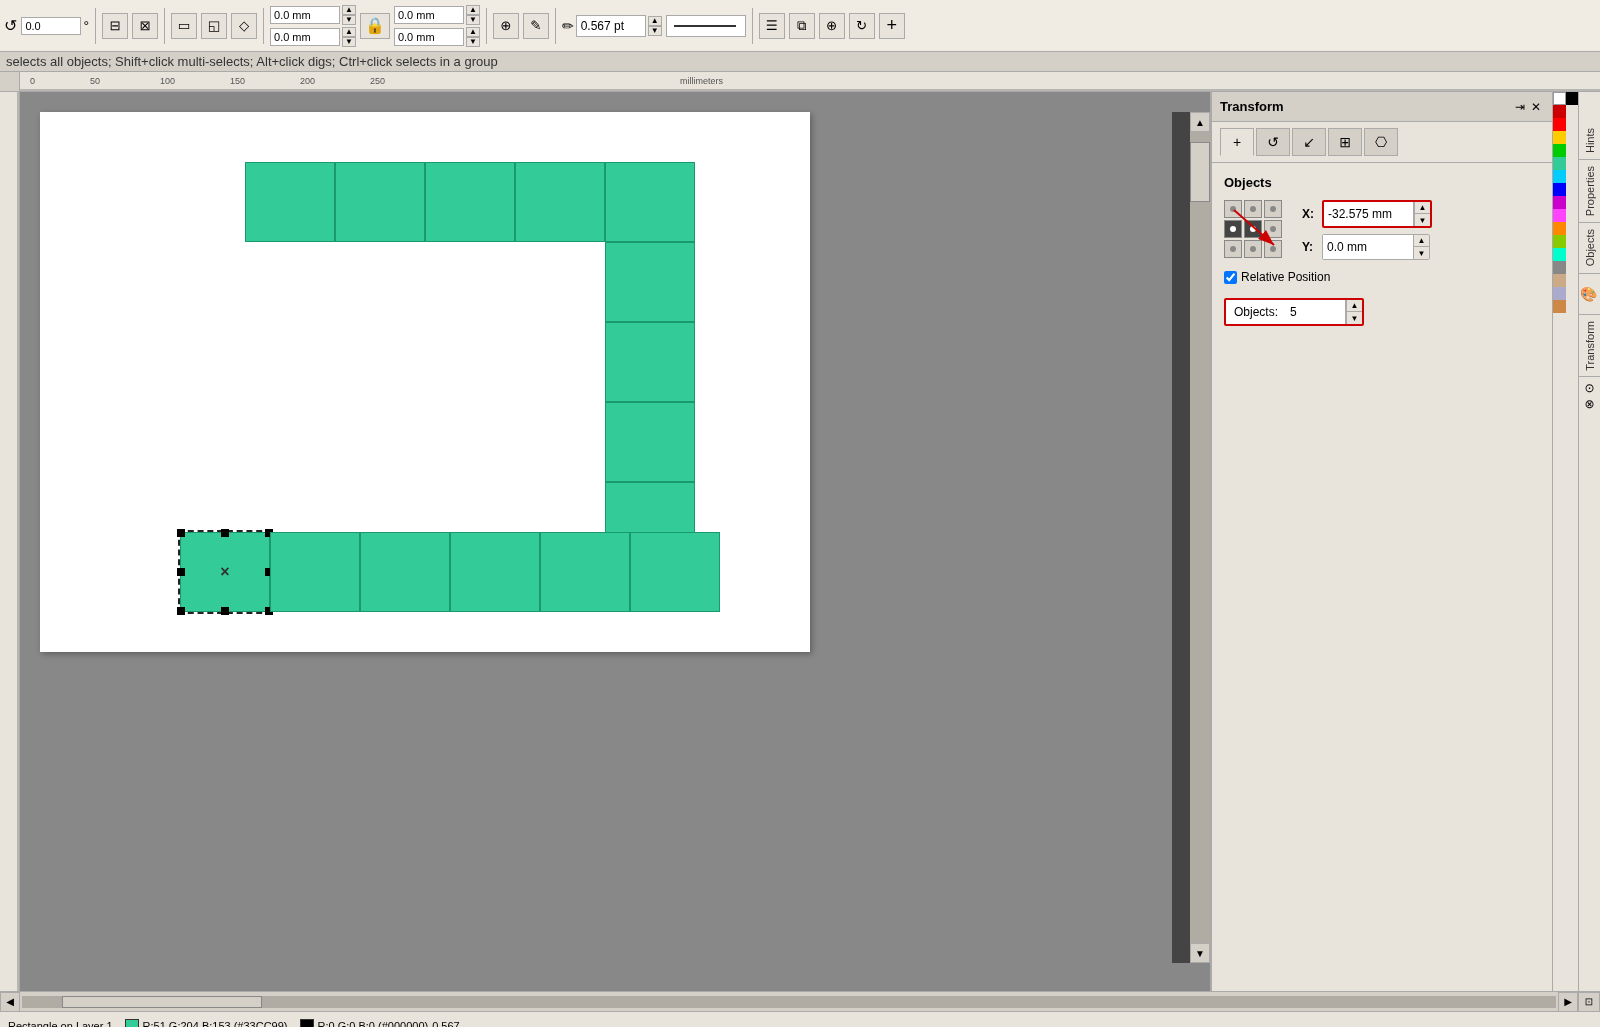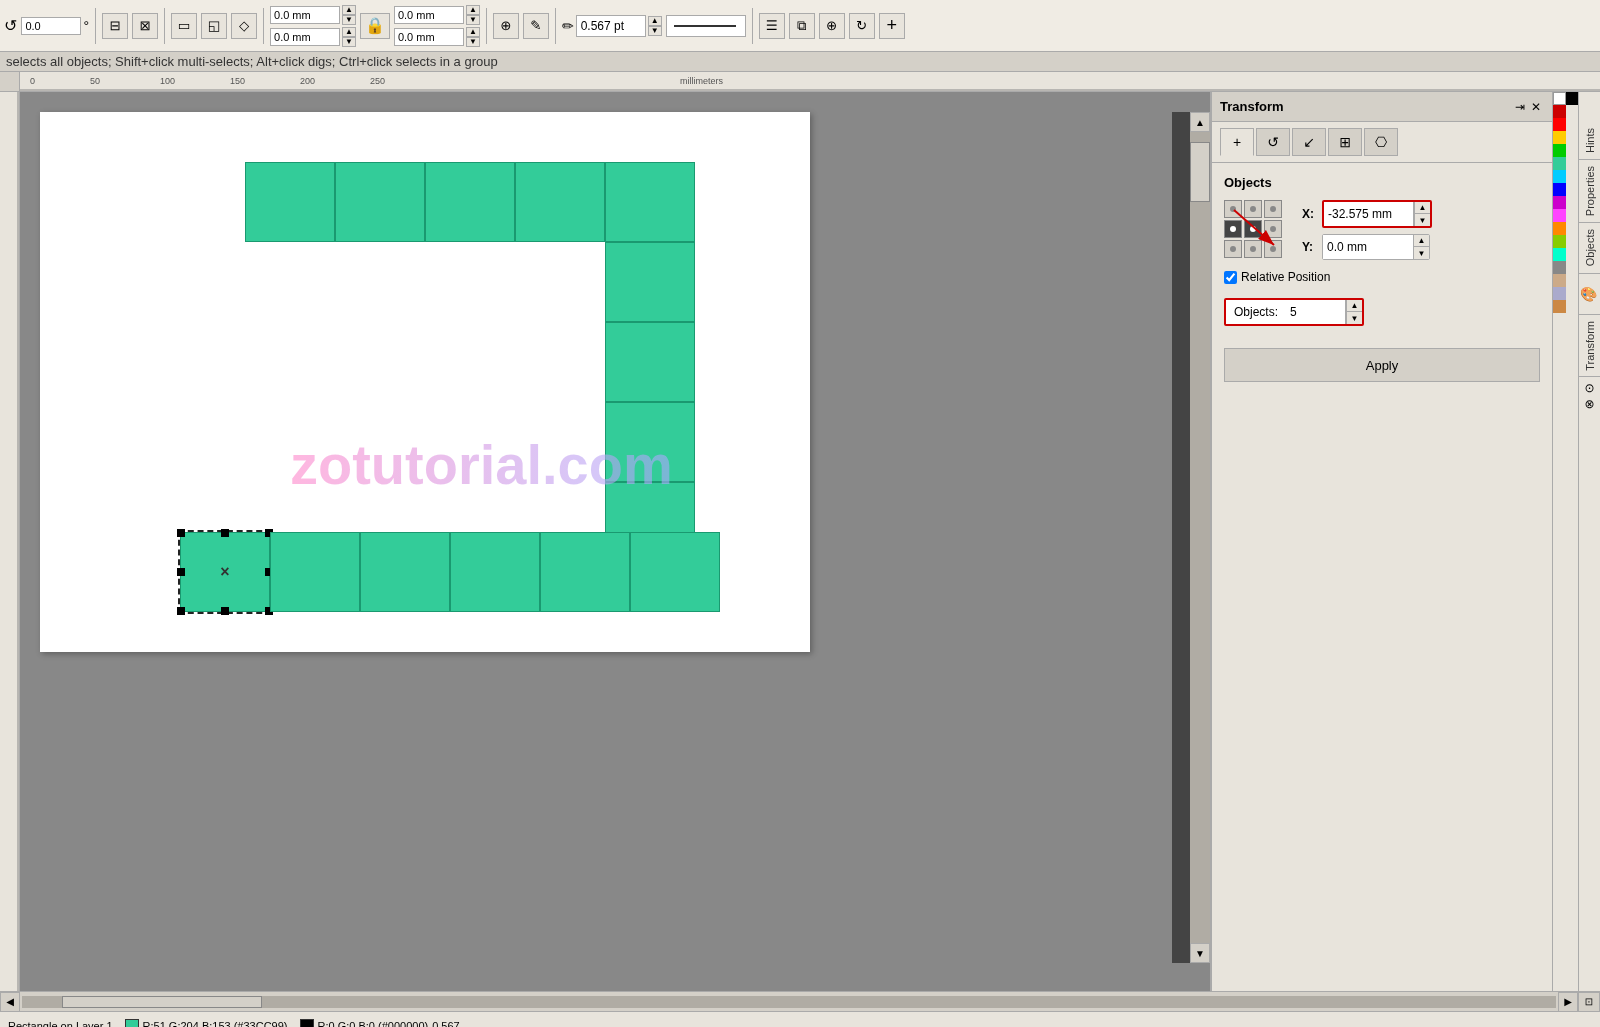--- a/index.html
+++ b/index.html
@@ -301,21 +301,20 @@
         <div class="selection-handle" style="bottom:-4px;left:-4px;"></div>
         <div class="selection-handle" style="bottom:-4px;left:50%;transform:translateX(-50%);"></div>
         <div class="selection-handle" style="bottom:-4px;right:-4px;"></div>
       </div>
       <div class="tile" style="left:230px;top:420px;width:90px;height:80px;"></div>
       <div class="tile" style="left:320px;top:420px;width:90px;height:80px;"></div>
       <div class="tile" style="left:410px;top:420px;width:90px;height:80px;"></div>
       <div class="tile" style="left:500px;top:420px;width:90px;height:80px;"></div>
       <div class="tile" style="left:590px;top:420px;width:90px;height:80px;"></div>
 
-      <div id="watermark">zotutorial.com</div>
     </div>
 
     <div id="vscroll">
       <div id="vscroll-up">▲</div>
       <div id="vscroll-track">
         <div id="vscroll-thumb"></div>
       </div>
       <div id="vscroll-down">▼</div>
     </div>
   </div>
@@ -420,21 +419,20 @@
               <input class="copies-input" value="5" style="">
               <div class="copies-spin">
                 <button class="copies-spin-btn">▲</button>
                 <button class="copies-spin-btn">▼</button>
               </div>
             </div>
           </div>
         </div>
 
         
-        <button id="apply-btn">Apply</button>
       </div>
     </div>
 
     <div id="color-palette" style="width:26px;background:#e8e4dc;border-left:1px solid #aaa;overflow:hidden;display:flex;flex-direction:column;">
 
       <div style="display:flex;flex-wrap:wrap;width:26px;">
         <div style="width:13px;height:13px;background:#fff;border:1px solid #999;cursor:pointer;"></div>
         <div style="width:13px;height:13px;background:#000;cursor:pointer;"></div>
       </div>
 

